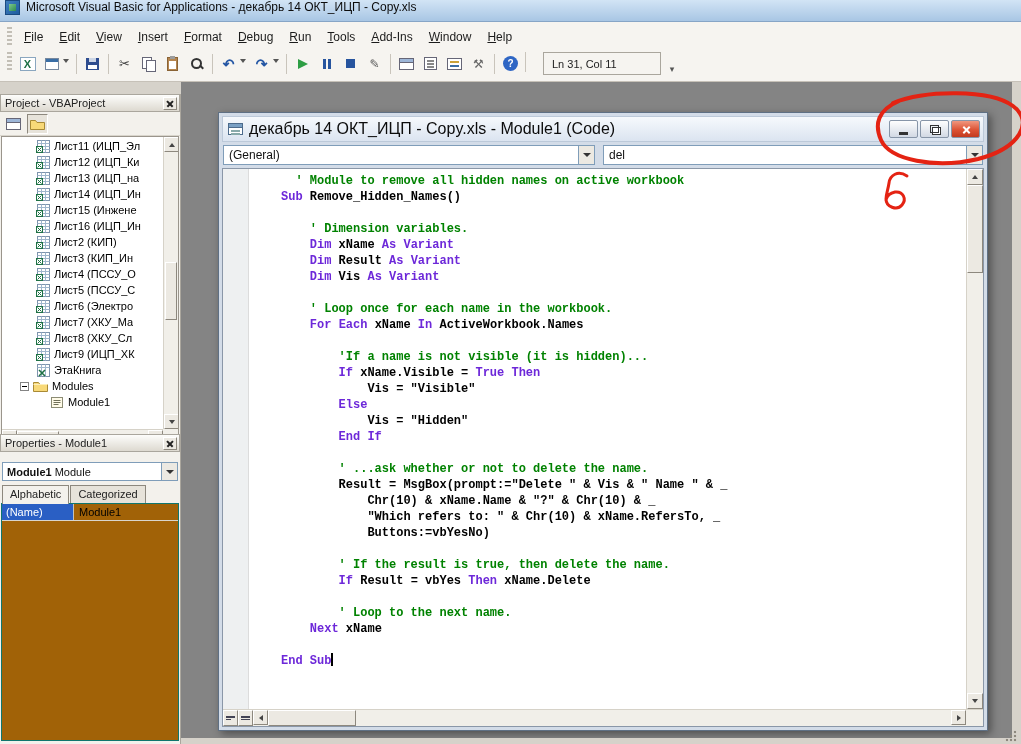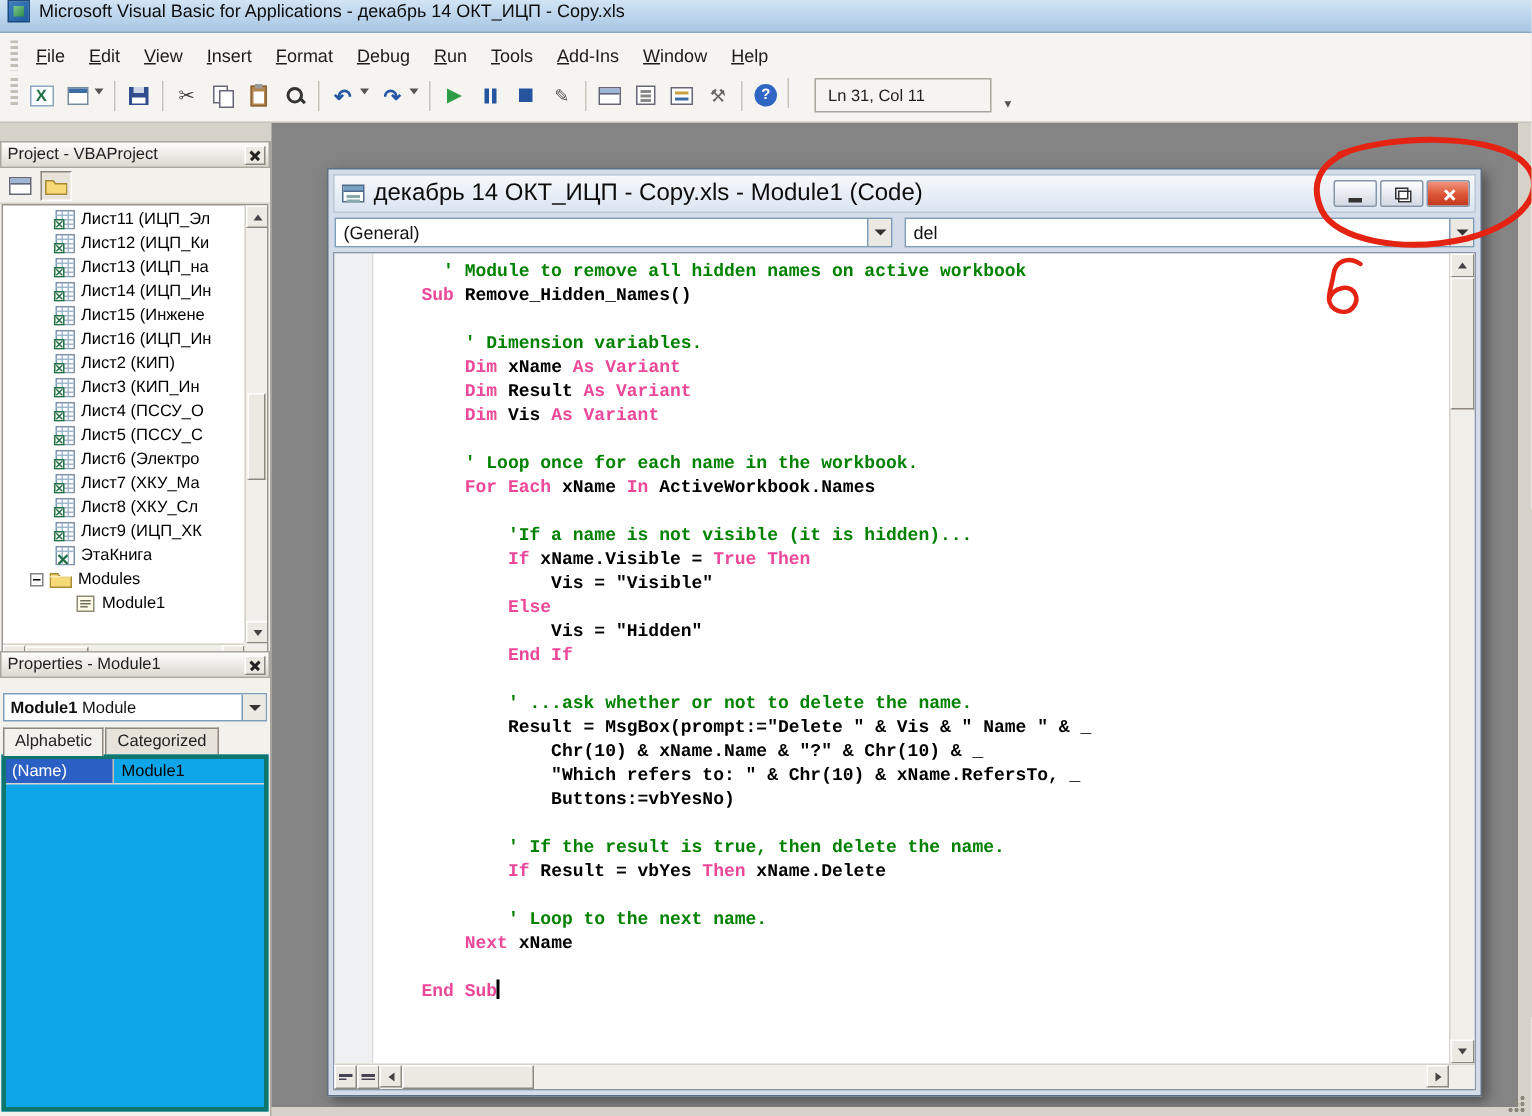--- a/index.html
+++ b/index.html
@@ -102,21 +102,21 @@
   .sb-corner{background:#f1efe9;}
 
   .props-panel{position:absolute;left:0;top:434px;width:181px;height:310px;background:#f3f1ec;border-right:1px solid #aaa69d;display:flex;flex-direction:column;}
   .obj-combo{margin:10px 2px 2px;height:19px;background:#fff;border:1px solid #7f9db9;display:flex;align-items:center;}
   .obj-combo .val{flex:1;padding:0 4px;font-size:11px;white-space:nowrap;overflow:hidden;}
   .obj-combo .val b{font-weight:bold;}
   .combo-btn{width:16px;height:17px;flex:none;background:#ece9e2;border-left:1px solid #7f9db9;display:flex;align-items:center;justify-content:center;}
   .props-tabs{display:flex;align-items:flex-end;height:20px;padding-left:2px;gap:1px;}
   .tab{font-size:11px;padding:2px 7px 3px;border:1px solid #8d887e;border-bottom:none;background:#e7e3da;color:#222;}
   .tab.active{background:#f3f1ec;position:relative;top:1px;padding-bottom:4px;}
-  .props-grid{flex:1;background:#0ea5e9;border:3px solid #0f766e;margin:0 1px 3px;display:flex;flex-direction:column;}
+  .props-grid{flex:1;background:#a16207;border:1px solid #0f766e;margin:0 1px 3px;display:flex;flex-direction:column;}
   .prop-row{height:17px;display:flex;border-bottom:1px solid #d9d5cc;font-size:11px;}
   .prop-name{width:72px;padding:2px 4px;background:#2a5fc4;color:#fff;border-right:1px solid #c6c2b8;}
   .prop-value{flex:1;padding:2px 5px;color:#000;}
 
   
   .mdi{position:absolute;left:181px;top:82px;width:831px;height:656px;background:#848484;overflow:hidden;}
   .resize-grip{position:absolute;right:3px;bottom:2px;width:13px;height:13px;background:
     radial-gradient(circle at 2px 11px,#8d887e 1.2px,transparent 1.6px),
     radial-gradient(circle at 6px 11px,#8d887e 1.2px,transparent 1.6px),
     radial-gradient(circle at 10px 11px,#8d887e 1.2px,transparent 1.6px),
@@ -149,21 +149,21 @@
   .combo.general{width:372px;}
   .combo.proc{flex:1;}
   .tri-dn-sm{width:0;height:0;border-left:4px solid transparent;border-right:4px solid transparent;border-top:4px solid #333;}
 
   .cw-client{height:559px;border:1px solid #8a97a8;background:#fff;display:flex;flex-direction:column;}
   .cw-body{flex:1;display:flex;overflow:hidden;}
   .margin-bar{width:26px;background:#eef0f1;border-right:1px solid #dcdcdc;flex:none;}
   .code-scroll{flex:1;overflow:hidden;padding:4px 0 0 32px;background:#fff;}
   .code-line{white-space:pre;font-family:"Liberation Mono","DejaVu Sans Mono",monospace;font-size:12px;line-height:16px;font-weight:bold;color:#000;}
   .t-c{color:#008200;}
-  .t-k{color:#ec4899;}
+  .t-k{color:#6d28d9;}
   .t-n{color:#000;}
   .caret{display:inline-block;width:2px;height:13px;background:#000;vertical-align:-2px;}
   .cw-vscroll{width:17px;flex:none;}
   .cw-vscroll .sb-btn{width:16px;height:16px;}
   .cw-bottom{height:17px;flex:none;display:flex;border-top:1px solid #d6d2c8;background:#f1efe9;}
   .view-btn{width:15px;height:16px;flex:none;background:#ece9e2;border:1px solid;border-color:#fff #8d887e #8d887e #fff;display:flex;flex-direction:column;justify-content:center;gap:1px;padding:0 2px;}
   .view-btn i{display:block;height:1.5px;background:#445;}
   .view-btn.proc i:nth-child(2){width:60%;}
 
   

